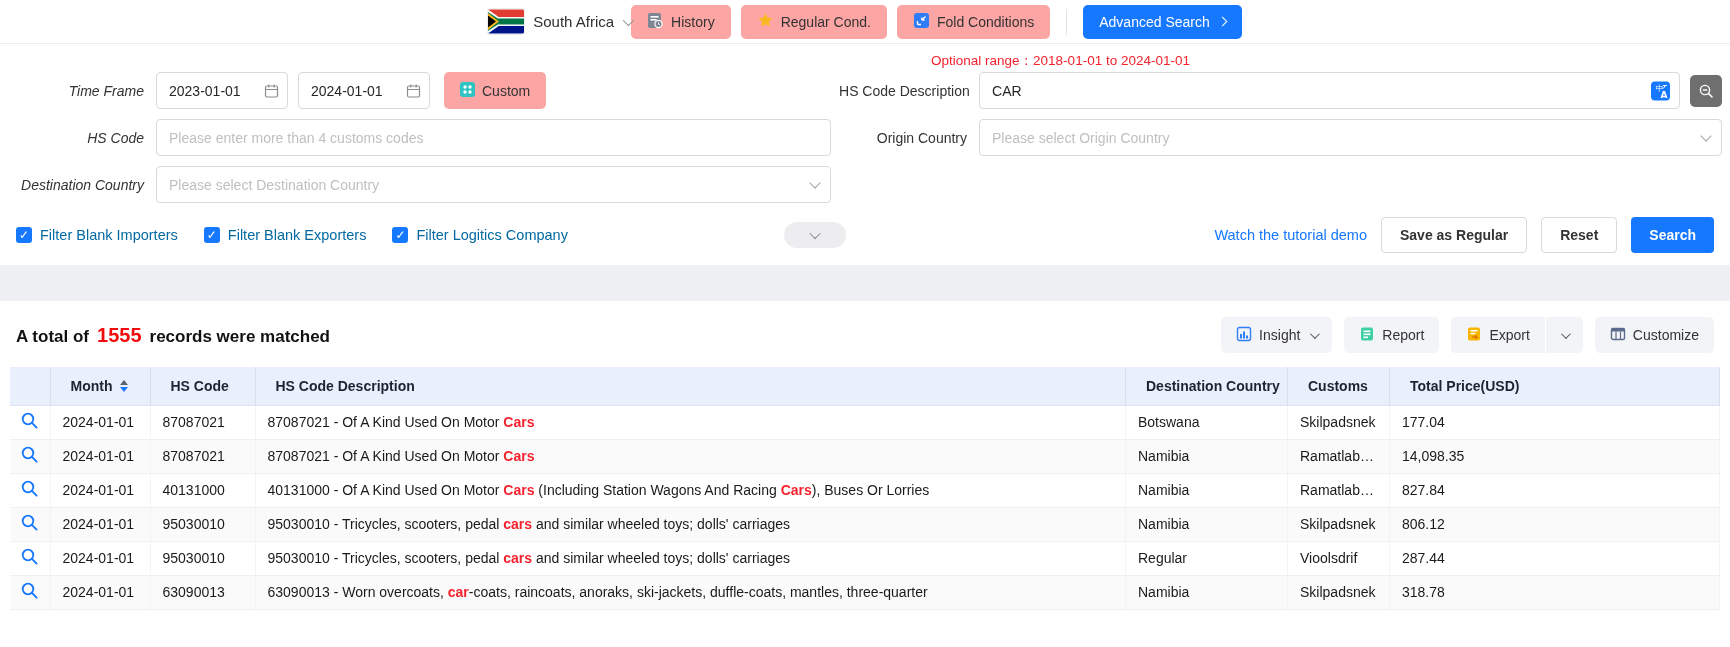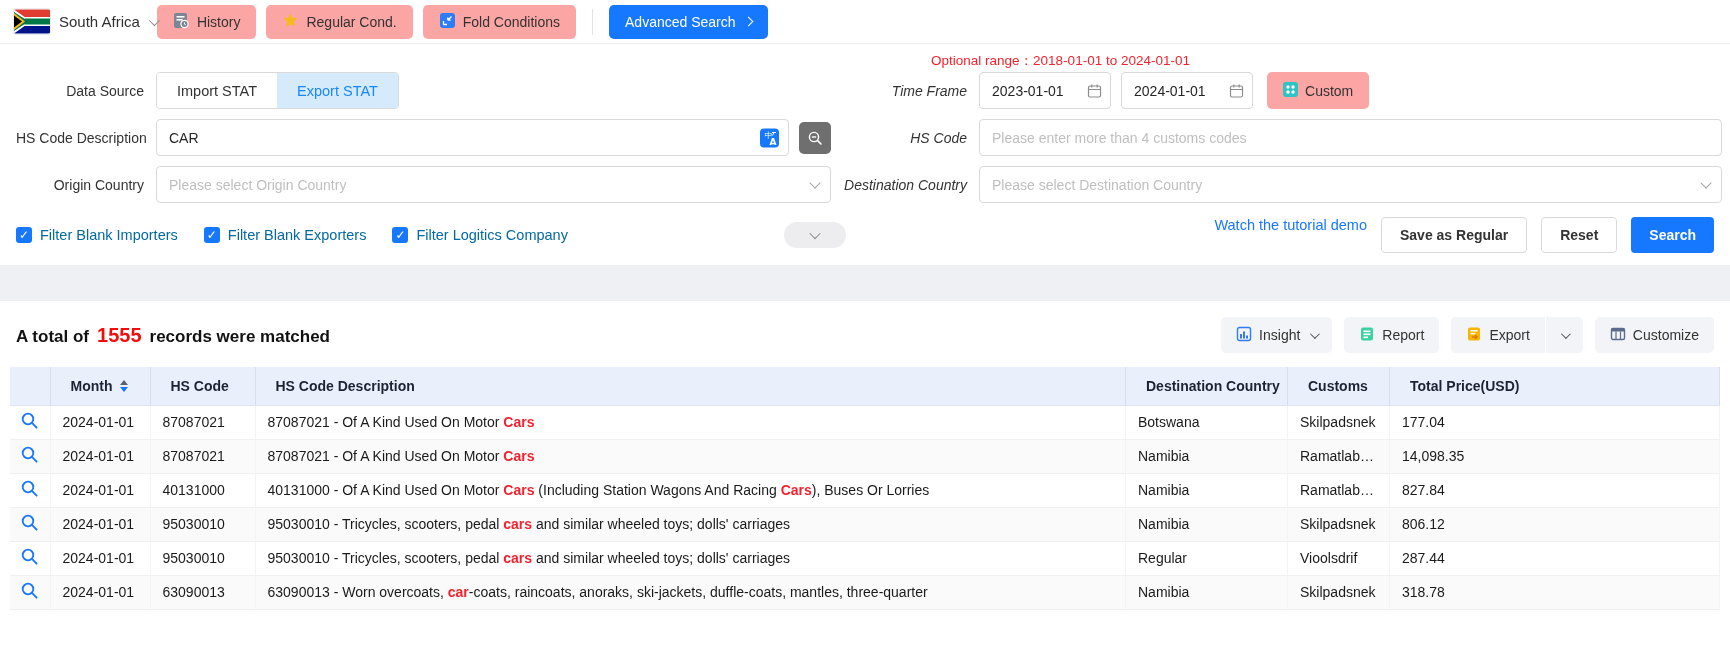--- a/index.html
+++ b/index.html
@@ -1,20 +1,20 @@
 <!DOCTYPE html>
 <html><head>
 <meta charset="utf-8">
 <style>
   * { box-sizing: border-box; margin: 0; padding: 0; }
   html,body { width:1730px; height:647px; overflow:hidden; background:#fff;
     font-family:"Liberation Sans", sans-serif; color:#262626; font-size:14px; }
 
   
-  .topbar { height:44px; display:flex; align-items:center; justify-content:flex-start;
+  .topbar { height:44px; display:flex; align-items:center; justify-content:center;
     padding:16px 14px; border-bottom:1px solid #ededed; }
   .tb-left { display:flex; align-items:center; gap:9px; }
   .flag { width:36px; height:25px; border-radius:2px; overflow:hidden; box-shadow:0 0 0 1px #eee; }
   .country-name { font-size:15px; color:#303030; font-weight:500; }
   .chev { width:8px; height:8px; border-right:1.6px solid #8c8c8c; border-bottom:1.6px solid #8c8c8c;
     transform:rotate(45deg) translateY(-2px); display:inline-block; }
   .tb-right { display:flex; align-items:center; gap:10px; }
   .btn { display:inline-flex; align-items:center; gap:7px; height:34px; padding:0 16px;
     border-radius:5px; font-size:14px; color:#333; cursor:pointer; white-space:nowrap; border:none; background:none; }
   .btn-light { background:#fca5a5; }
@@ -50,21 +50,21 @@
 
   
   .cb-row { display:flex; align-items:center; margin-top:14px; }
   .cb { display:flex; align-items:center; gap:8px; margin-right:26px; cursor:pointer; }
   .cbbox { width:16px; height:16px; border-radius:3px; background:#1677ff; color:#fff; font-size:12px;
     display:flex; align-items:center; justify-content:center; line-height:1; }
   .cb-label { font-size:14.5px; color:#0369a1; }
   .expand-pill { width:62px; height:26px; border-radius:14px; background:#ededf0; display:flex;
     align-items:center; justify-content:center; margin-left:190px; cursor:pointer; }
   .expand-pill .chev { border-color:#8c8c8c; transform:rotate(45deg) translate(-1px,-1px); }
-  .cb-actions { margin-left:auto; display:flex; gap:14px; }
+  .cb-actions { margin-left:auto; display:flex; align-items:center; gap:14px; }
   .link { color:#1677ff; cursor:pointer; font-size:14.5px; }
   .btn-mid { height:36px; border-radius:4px; padding:12px 18px;font-weight:bold; }
 
   .band { height:36px; background:#eef0f4; }
 
   
   .results-head { display:flex; align-items:center; justify-content:space-between; padding:16px 16px 14px 16px; }
   .total-line { font-size:17px; font-weight:bold; color:#111; display:flex; align-items:baseline; gap:8px; }
   .total-count { color:#f20d0d; font-size:20px; font-weight:bold; }
   .res-actions { display:flex; align-items:center; gap:12px; }
@@ -160,27 +160,20 @@
 
 <section class="filter-card">
 
   <div class="optional-row">
     <div></div>
     <div class="optional-range">Optional range：2018-01-01 to 2024-01-01</div>
   </div>
 
   <div class="form-grid">
 
-    <div class="f-row">
-      <span class="f-label">Data Source</span>
-      <div class="seg">
-        <span class="seg-item">Import STAT</span>
-        <span class="seg-item active">Export STAT</span>
-      </div>
-    </div>
 
     <div class="f-row">
       <span class="f-label f-label-r">Time Frame</span>
       <div class="date-box">
         <input class="input" value="2023-01-01" style="">
         <span class="input-icon-right">
           <svg width="15" height="15" viewBox="0 0 15 15">
             <rect x="1.5" y="2.5" width="12" height="11" rx="1.5" fill="none" stroke="#8c8c8c" stroke-width="1.2"></rect>
             <line x1="1.5" y1="6" x2="13.5" y2="6" stroke="#8c8c8c" stroke-width="1.2"></line>
             <line x1="4.8" y1="1" x2="4.8" y2="4" stroke="#8c8c8c" stroke-width="1.2"></line>

